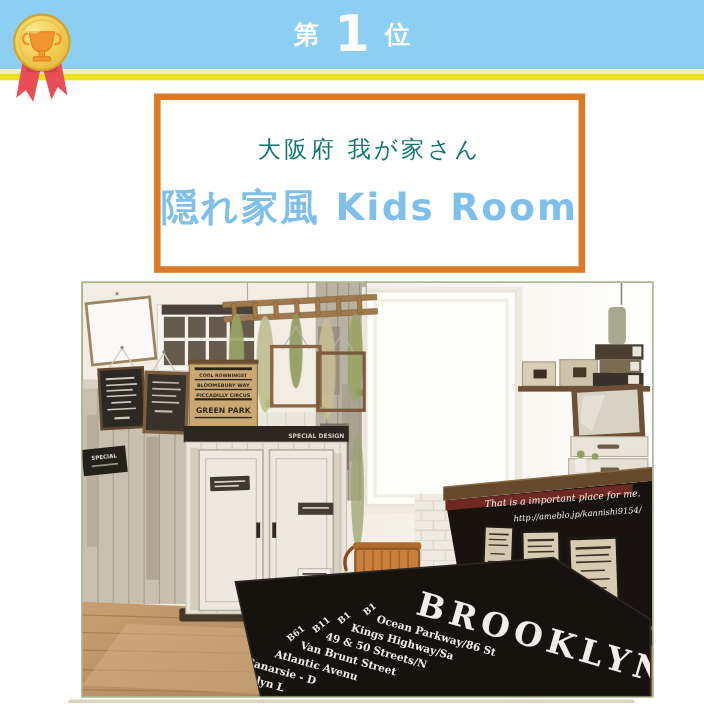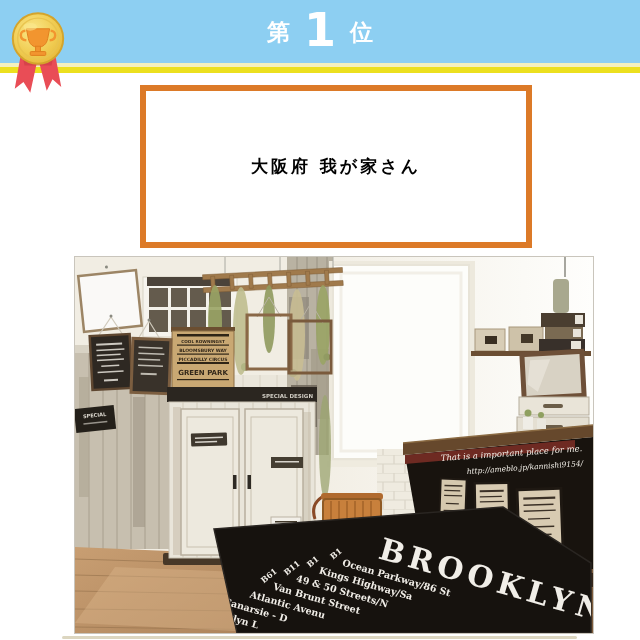--- a/index.html
+++ b/index.html
@@ -19,21 +19,21 @@
   .rank-title .small{font-size:23px;line-height:1;}
   .rank-title .big{font-size:46px;line-height:1;transform:translateY(-2px);}
   .medal{position:absolute;left:7px;top:7px;width:62px;height:92px;z-index:3;}
   
   .card{
     position:absolute;left:140px;top:85px;width:392px;height:163px;box-sizing:border-box;
     border:6px solid #DC7A28;background:#ffffff;
     display:flex;flex-direction:column;align-items:center;justify-content:center;gap:16px;
     text-align:center;
   }
-  .card .subtitle{font-size:17px;letter-spacing:3px;color:#000000;font-weight:bold;}
+  .card .subtitle{font-size:21px;letter-spacing:3px;color:#0f766e;font-weight:normal;}
   .card .title{font-size:34px;letter-spacing:2px;color:#7FC0EA;font-weight:bold;}
   
   .photo{
     position:absolute;left:74px;top:256px;width:518px;height:376px;
     border:1px solid #C9C5BC;background:#4d7c0f;
   }
   .photo svg{display:block;width:518px;height:376px;}
   
   .next-box-edge{
     position:absolute;left:62px;top:636px;width:515px;height:3px;
@@ -72,20 +72,21 @@
     <path d="M20 22 h24 l-2 10 c-1 6 -5 9 -10 9 s-9 -3 -10 -9 z"></path>
     <path d="M19 24 c-6 0 -7 9 1 10 M45 24 c6 0 7 9 -1 10" fill="none" stroke="#F2952F" stroke-width="2.5"></path>
     <rect x="29.5" y="40" width="5" height="6"></rect>
     <rect x="24" y="45.5" width="16" height="4" rx="1"></rect>
   </g>
   <ellipse cx="24" cy="20" rx="7" ry="4" fill="#FBE98F" opacity="0.55"></ellipse>
 </svg>
 
 <div class="card">
   <div class="subtitle">大阪府 我が家さん</div>
+  <div class="title">隠れ家風 Kids Room</div>
 </div>
 
 <div class="photo">
 <svg viewBox="0 0 518 376">
   <defs>
     <linearGradient id="brightGrad" x1="0" y1="0" x2="1" y2="0">
       <stop offset="0%" stop-color="#F2EEE4"></stop>
           <stop offset="100%" stop-color="#FEFEFC"></stop>
     </linearGradient>
     <linearGradient id="floorGrad" x1="0" y1="0" x2="1" y2="0.3">

